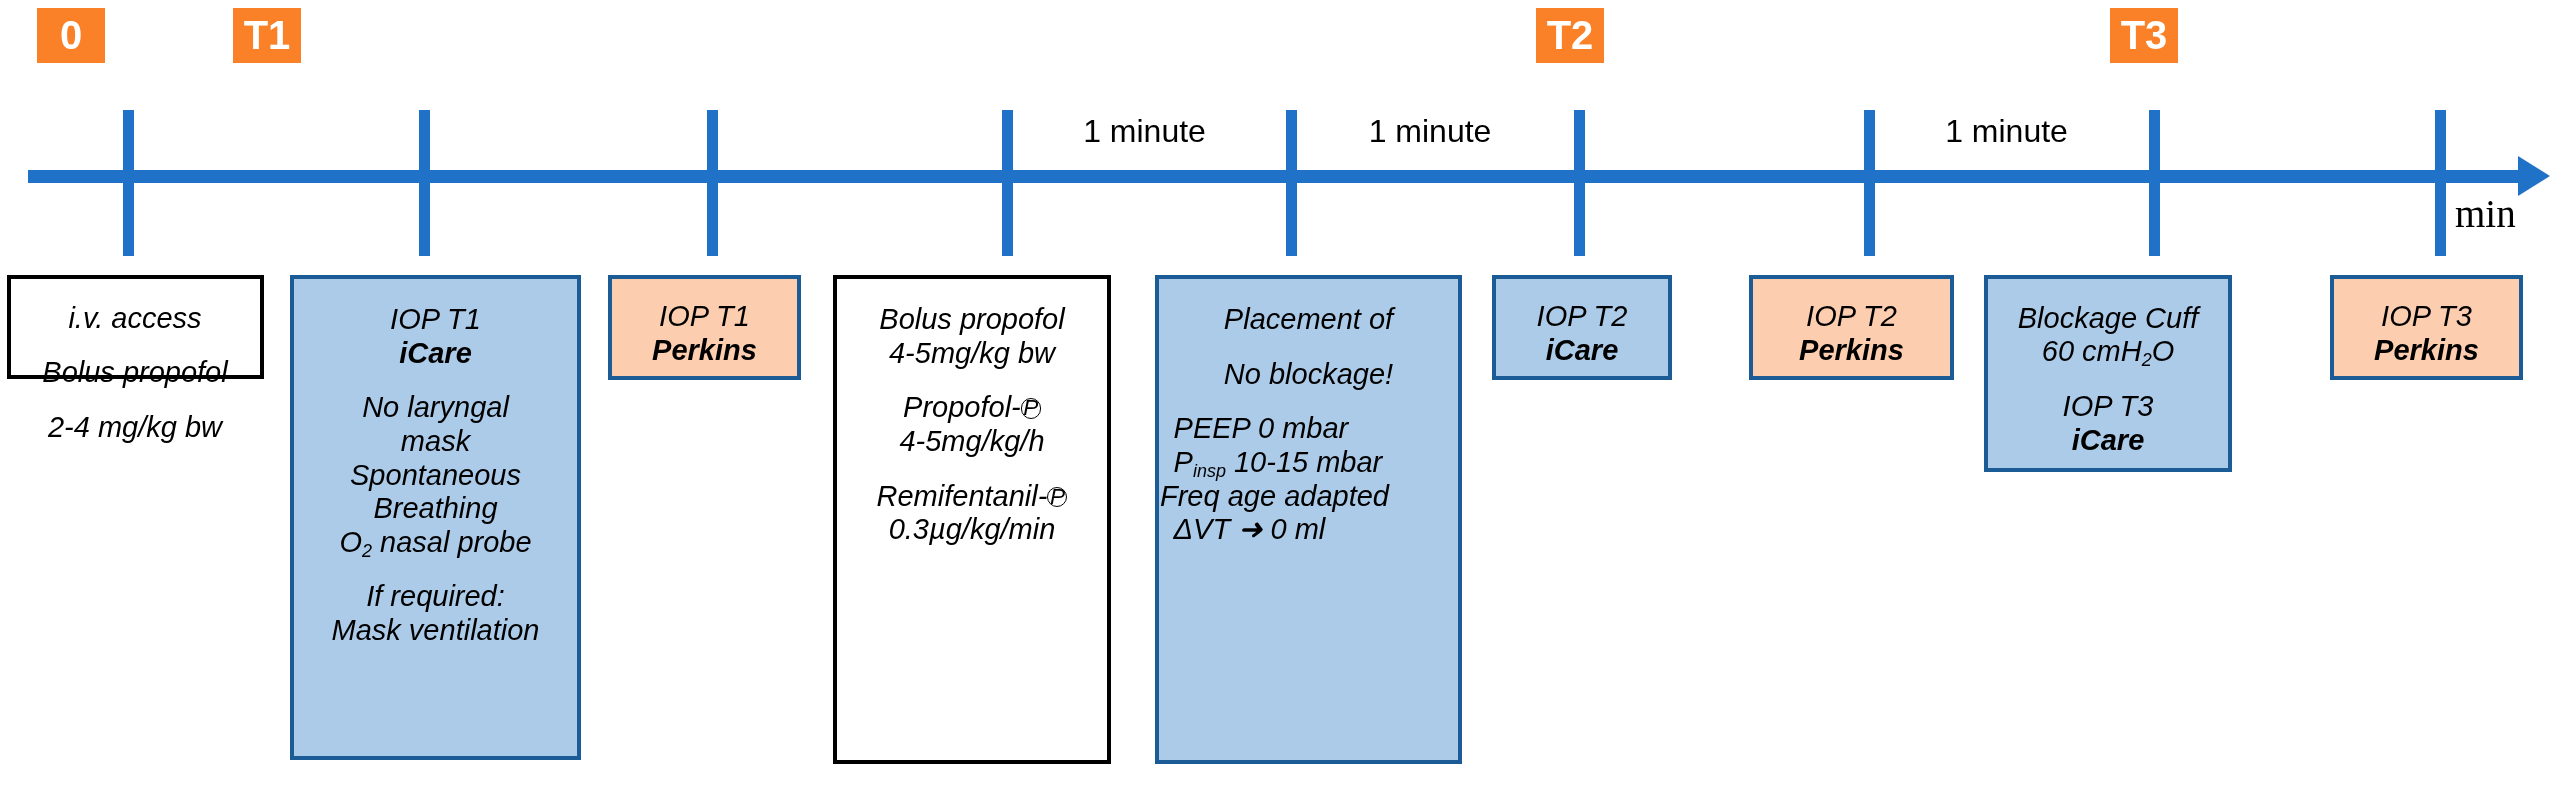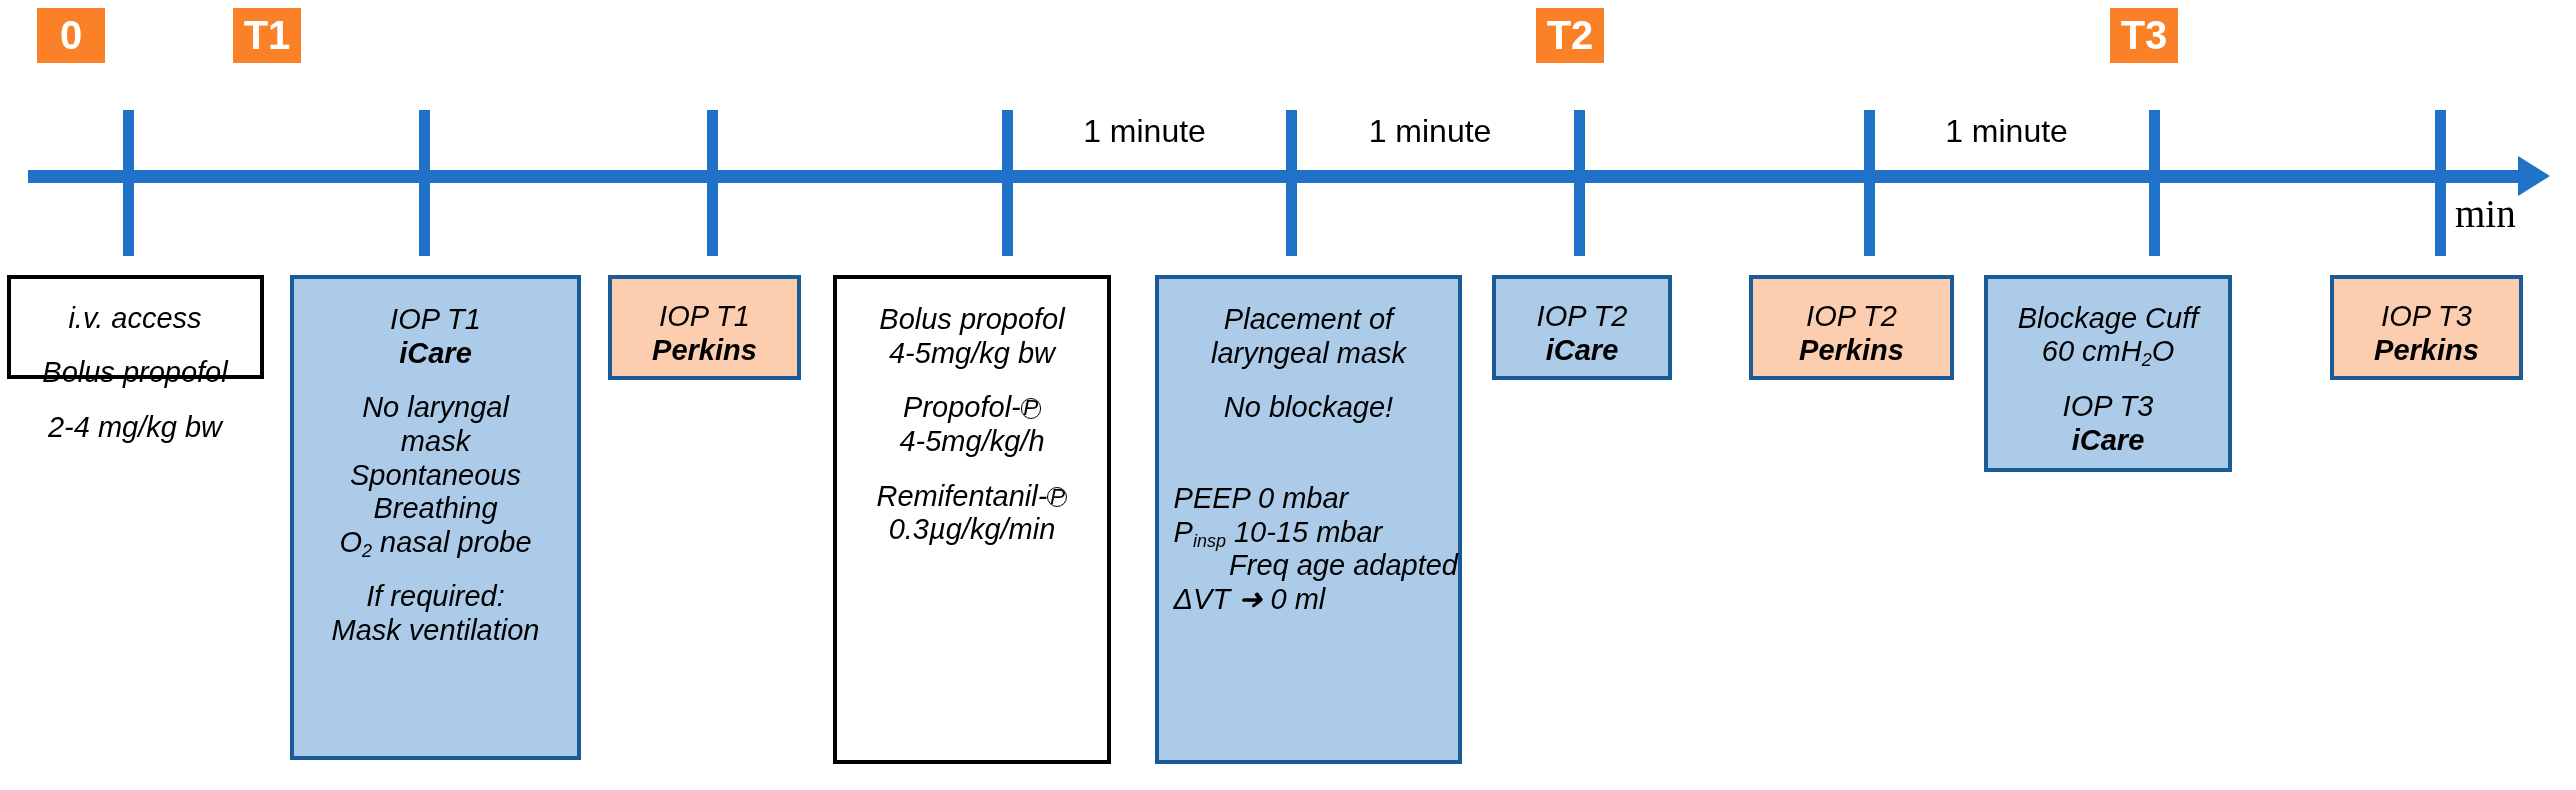--- a/index.html
+++ b/index.html
@@ -179,27 +179,26 @@
     <span class="sp"></span>
     <span class="ln"><span>Propofol-</span><span class="circ-p">P</span></span>
     <span class="ln">4-5mg/kg/h</span>
     <span class="sp"></span>
     <span class="ln"><span>Remifentanil-</span><span class="circ-p">P</span></span>
     <span class="ln">0.3µg/kg/min</span>
   </div>
 
   <div class="box blue" style="left:1155px; top:275px; width:307px; height:489px; padding-top:24px;">
     <span class="ln">Placement of</span>
-    <span class="ln">laryngeal mask</span>
     <span class="sp"></span>
     <span class="ln">No blockage!</span>
     <span class="sp"></span>
-    <span class="ln" style="text-align:left; padding-left:14.6px;margin-top:36px;">PEEP 0 mbar</span>
+    <span class="ln" style="text-align:left; padding-left:14.6px;">PEEP 0 mbar</span>
     <span class="ln" style="text-align:left; padding-left:14.6px;"><span>P</span><sub>insp</sub><span> 10-15 mbar</span></span>
-    <span class="ln" style="text-align:right; padding-left:7px;">Freq age adapted</span>
+    <span class="ln" style="text-align:left; padding-left:1px;">Freq age adapted</span>
     <span class="ln" style="text-align:left; padding-left:14.6px;">ΔVT ➜ 0 ml</span>
   </div>
 
   <div class="box blue" style="left:1492px; top:275px; width:180px; height:105px; padding-top:21px;">
     <span class="ln">IOP T2</span>
     <span class="ln bold">iCare</span>
   </div>
 
   <div class="box peach" style="left:1749px; top:275px; width:205px; height:105px; padding-top:21px;">
     <span class="ln">IOP T2</span>

